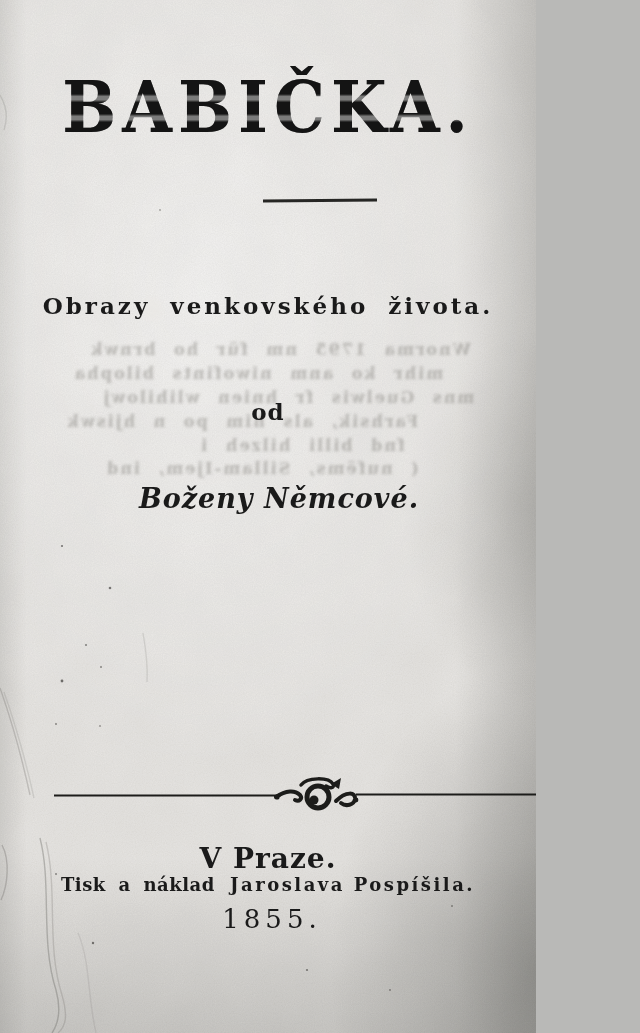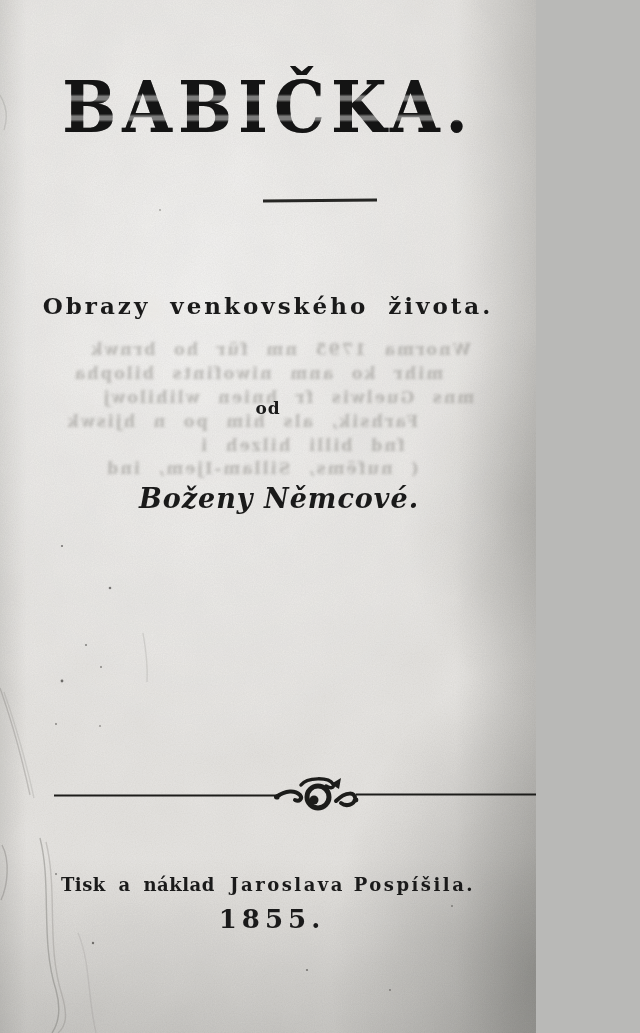--- a/index.html
+++ b/index.html
@@ -61,34 +61,34 @@
     position:absolute;left:0;right:0;text-align:center;
     font-size:16px;font-weight:bold;letter-spacing:2px;word-spacing:9px;
   }
   .gline:nth-child(1){top:340px;transform:scaleX(-1) translateX(-12px);}
   .gline:nth-child(2){top:364px;transform:scaleX(-1) translateX(10px);}
   .gline:nth-child(3){top:388px;transform:scaleX(-1) translateX(-20px);}
   .gline:nth-child(4){top:412px;transform:scaleX(-1) translateX(26px);}
   .gline:nth-child(5){top:436px;transform:scaleX(-1) translateX(-34px);}
   .gline:nth-child(6){top:459px;transform:scaleX(-1) translateX(6px);}
 
-  .byline{top:398px;font-size:17px;font-weight:bold;letter-spacing:1px;}
+  .byline{top:398px;font-size:23px;font-weight:bold;letter-spacing:1px;}
 
   .author{
     top:483px;
     font-size:27px;font-weight:bold;font-style:italic;letter-spacing:1px;margin-left:22px;
   }
 
   .ornament-wrap{position:absolute;top:776px;left:50px;width:540px;height:38px;}
 
   .imprint-place{top:842px;font-size:28px;font-weight:bold;letter-spacing:1px;}
   .imprint-publisher{top:874px;font-size:18px;font-weight:bold;}
   .imprint-publisher .prefix{word-spacing:6px;letter-spacing:.5px;}
   .imprint-publisher .name{letter-spacing:2.5px;margin-left:9px;}
-  .imprint-year{top:904px;font-size:26px;font-weight:bold;letter-spacing:5px;padding-left:8px;}
+  .imprint-year{top:904px;font-size:26px;font-weight:normal;letter-spacing:5px;padding-left:8px;}
 </style>
 </head>
 <body>
 
 <div class="page">
 
   <svg class="layer grain" width="640" height="1033" viewBox="0 0 640 1033" xmlns="http://www.w3.org/2000/svg" aria-hidden="true">
     <filter id="fineNoise">
       <feTurbulence type="fractalNoise" baseFrequency="0.9" numOctaves="2" stitchTiles="stitch"></feTurbulence>
       <feColorMatrix type="matrix" values="0 0 0 0 0.42  0 0 0 0 0.42  0 0 0 0 0.41  0 0 0 0.38 0"></feColorMatrix>
@@ -167,20 +167,21 @@
       </g>
       <g fill="#1c1c1a">
         <circle cx="264" cy="24" r="4.5"></circle>
         <circle cx="227" cy="21" r="2.6"></circle>
         <circle cx="306" cy="24" r="2.4"></circle>
         <path d="M281 8 l10 -6 l-2 11 z"></path>
       </g>
     </svg>
   </div>
 
+  <div class="block imprint-place">V Praze.</div>
 
   <div class="block imprint-publisher">
     <span class="prefix">Tisk a náklad</span>
     <span class="name">Jaroslava Pospíšila.</span>
   </div>
 
   <div class="block imprint-year">1855.</div>
 
 </div>
 

